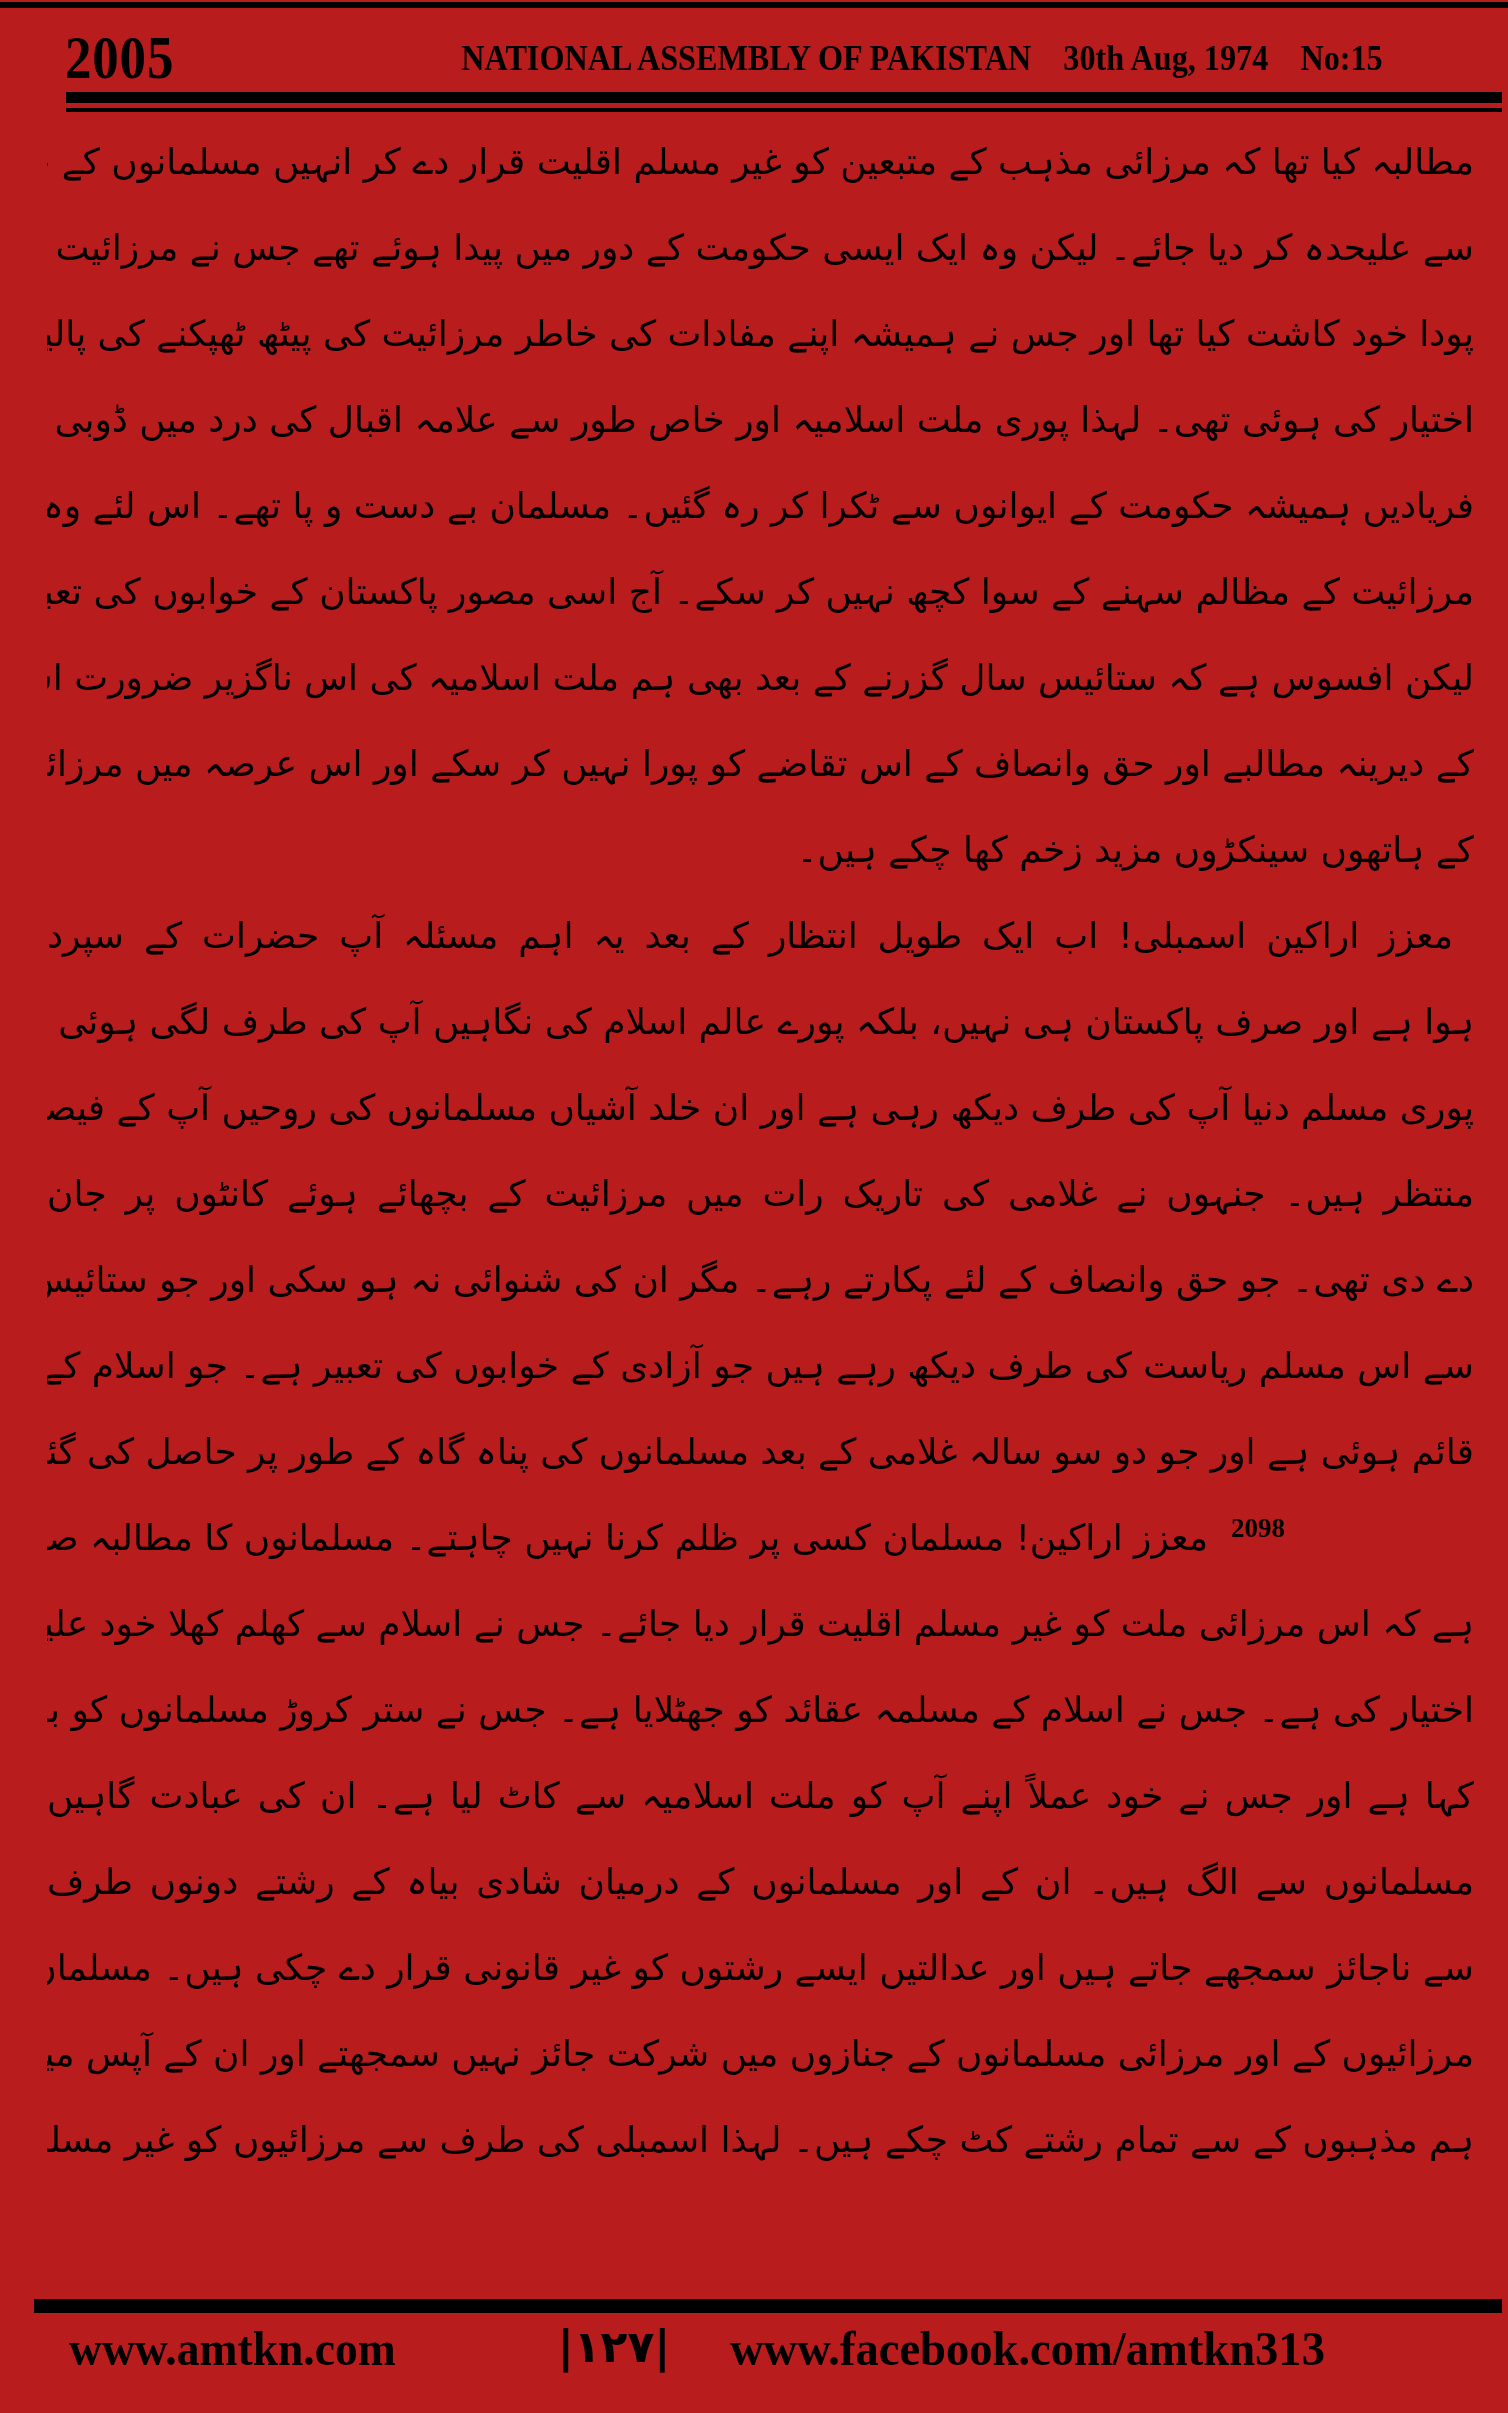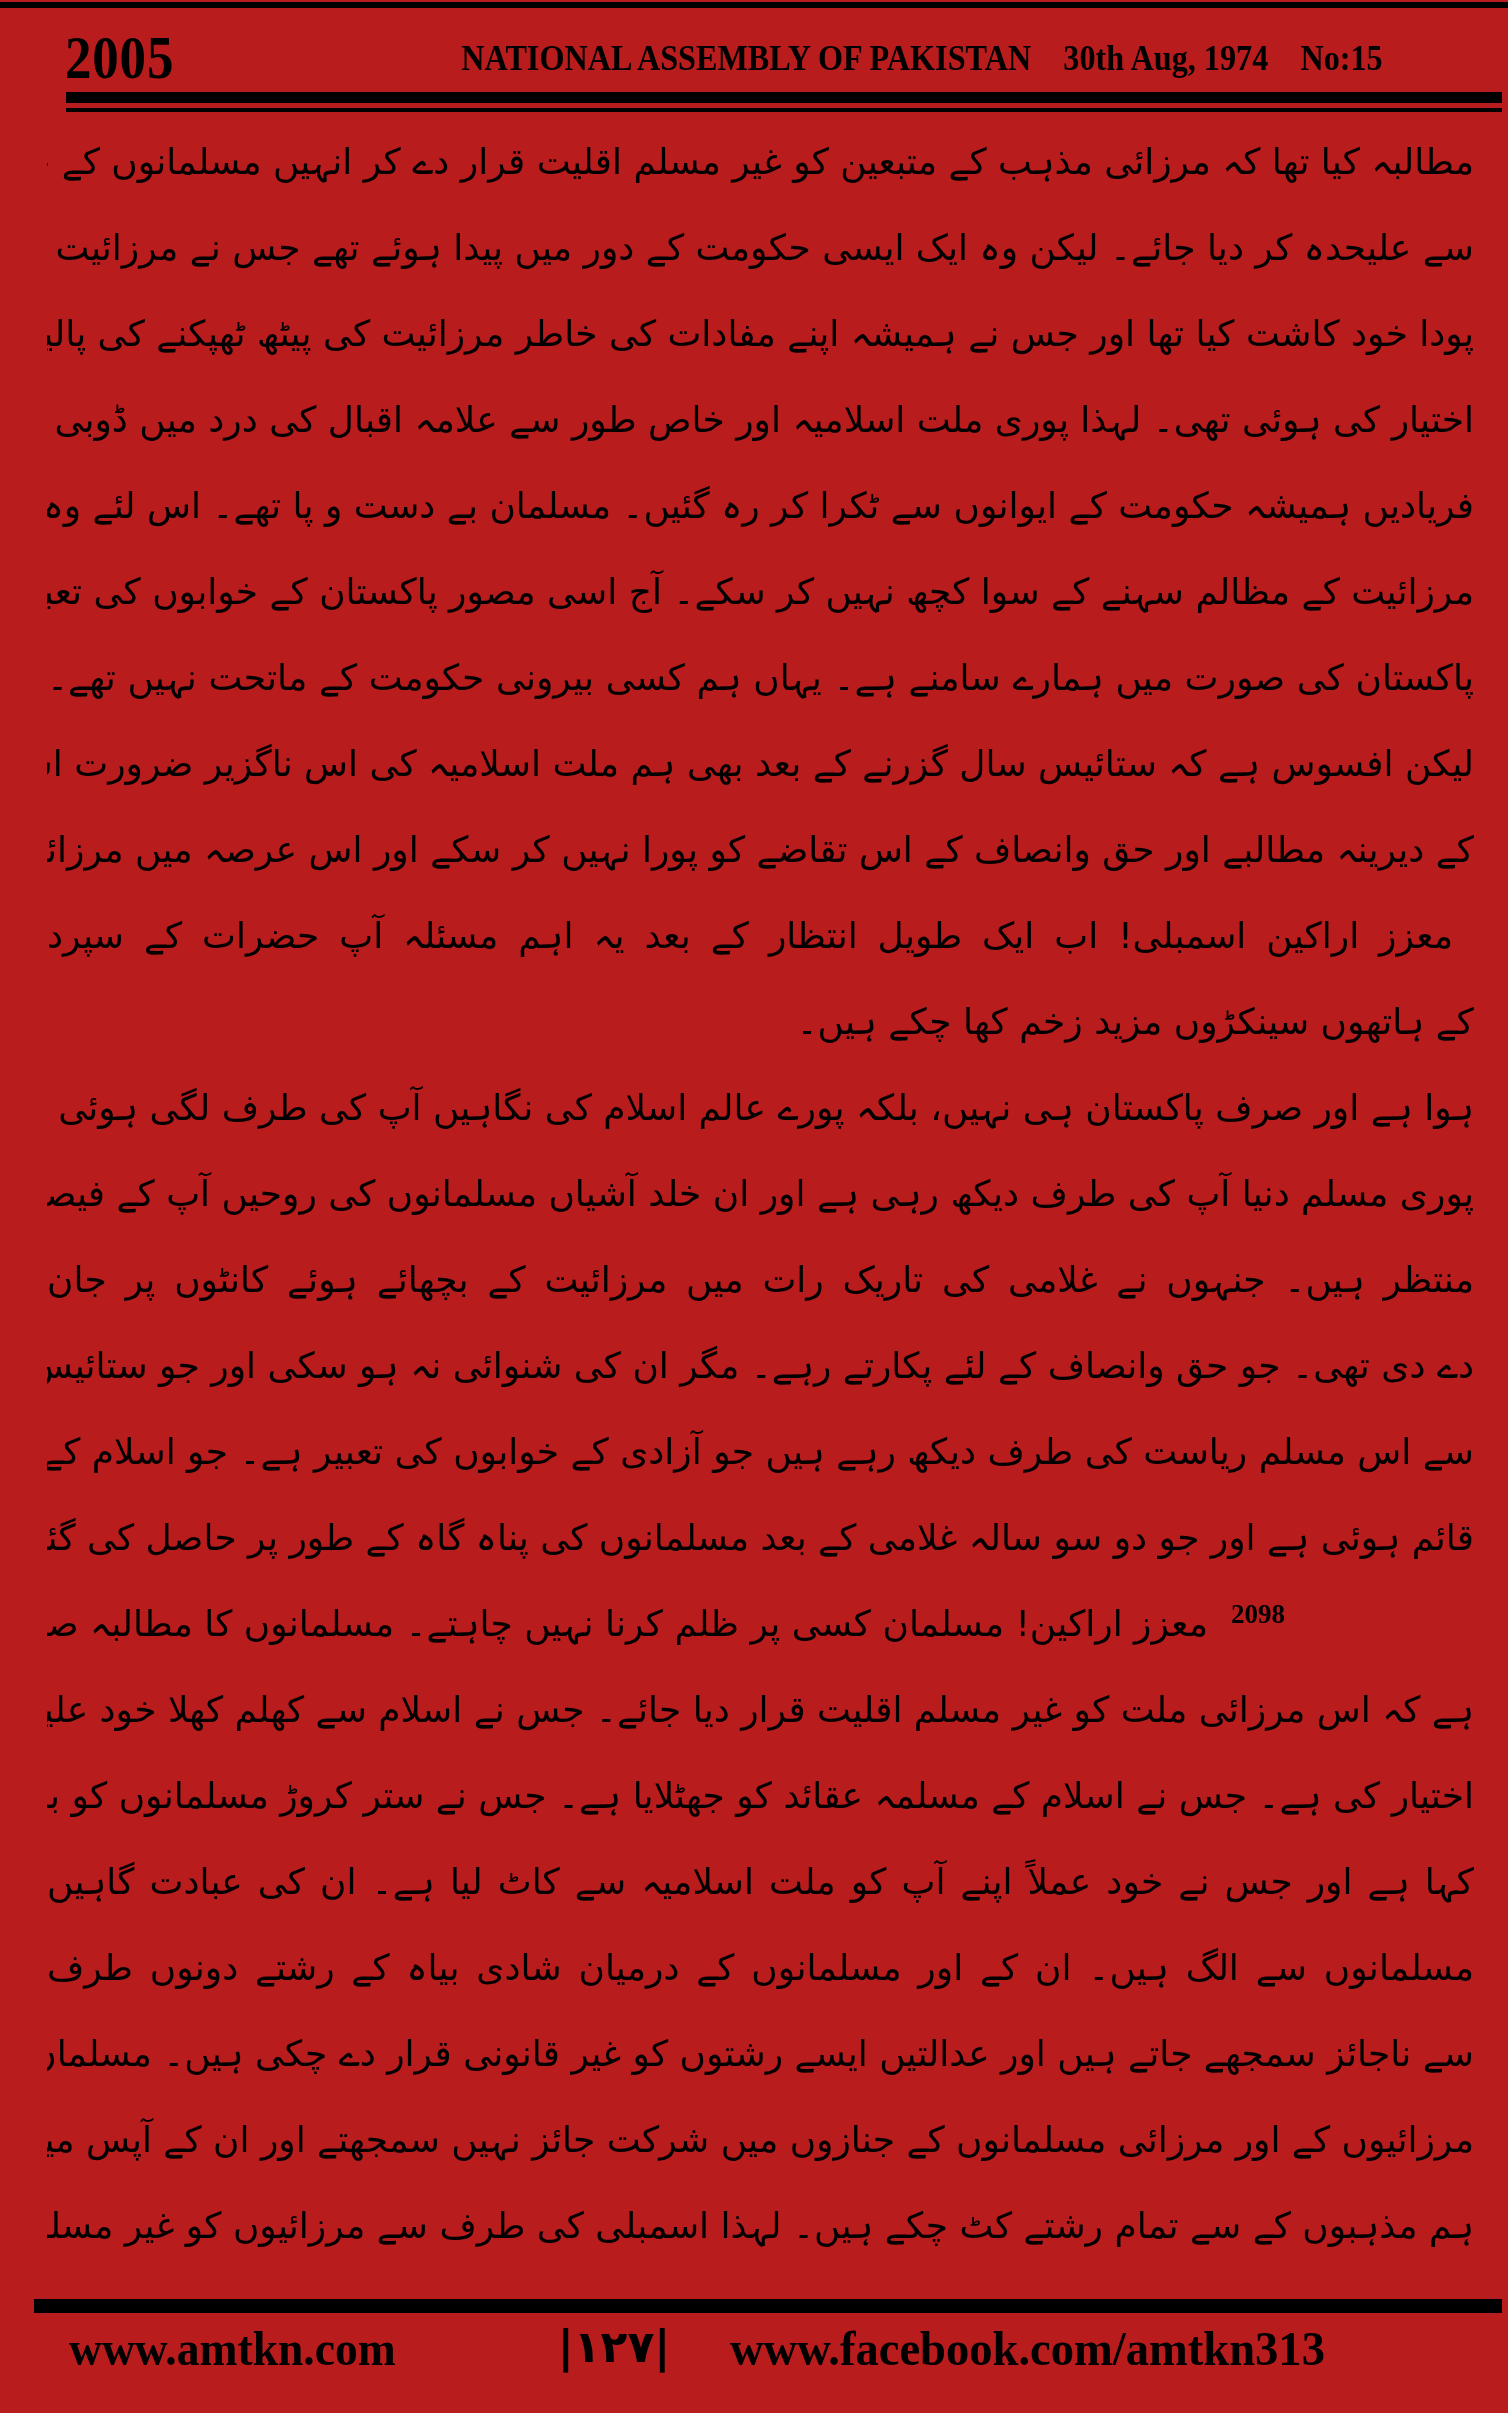--- a/index.html
+++ b/index.html
@@ -92,25 +92,24 @@
   <div class="rule-thick"></div>
   <div class="rule-thin"></div>
 
   <div class="body-text" lang="ur" dir="rtl">
     <div class="line">مطالبہ کیا تھا کہ مرزائی مذہب کے متبعین کو غیر مسلم اقلیت قرار دے کر انہیں مسلمانوں کے جسد ملی</div>
     <div class="line">سے علیحدہ کر دیا جائے۔ لیکن وہ ایک ایسی حکومت کے دور میں پیدا ہوئے تھے جس نے مرزائیت کا</div>
     <div class="line">پودا خود کاشت کیا تھا اور جس نے ہمیشہ اپنے مفادات کی خاطر مرزائیت کی پیٹھ ٹھپکنے کی پالیسی</div>
     <div class="line">اختیار کی ہوئی تھی۔ لہذا پوری ملت اسلامیہ اور خاص طور سے علامہ اقبال کی درد میں ڈوبی ہوئی</div>
     <div class="line">فریادیں ہمیشہ حکومت کے ایوانوں سے ٹکرا کر رہ گئیں۔ مسلمان بے دست و پا تھے۔ اس لئے وہ</div>
     <div class="line">مرزائیت کے مظالم سہنے کے سوا کچھ نہیں کر سکے۔ آج اسی مصور پاکستان کے خوابوں کی تعبیر</div>
-    <div class="line">پاکستان کی صورت میں ہمارے سامنے ہے۔ یہاں ہم کسی بیرونی حکومت کے ماتحت نہیں تھے۔</div>
     <div class="line">لیکن افسوس ہے کہ ستائیس سال گزرنے کے بعد بھی ہم ملت اسلامیہ کی اس ناگزیر ضرورت اس</div>
     <div class="line">کے دیرینہ مطالبے اور حق وانصاف کے اس تقاضے کو پورا نہیں کر سکے اور اس عرصہ میں مرزائیت</div>
+    <div class="line para-end">کے ہاتھوں سینکڑوں مزید زخم کھا چکے ہیں۔</div>
     <div class="line indent-sm">معزز اراکین اسمبلی! اب ایک طویل انتظار کے بعد یہ اہم مسئلہ آپ حضرات کے سپرد</div>
-    <div class="line para-end">کے ہاتھوں سینکڑوں مزید زخم کھا چکے ہیں۔</div>
     <div class="line">ہوا ہے اور صرف پاکستان ہی نہیں، بلکہ پورے عالم اسلام کی نگاہیں آپ کی طرف لگی ہوئی ہیں۔</div>
     <div class="line">پوری مسلم دنیا آپ کی طرف دیکھ رہی ہے اور ان خلد آشیاں مسلمانوں کی روحیں آپ کے فیصلے کی</div>
     <div class="line">منتظر ہیں۔ جنہوں نے غلامی کی تاریک رات میں مرزائیت کے بچھائے ہوئے کانٹوں پر جان</div>
     <div class="line">دے دی تھی۔ جو حق وانصاف کے لئے پکارتے رہے۔ مگر ان کی شنوائی نہ ہو سکی اور جو ستائیس سال</div>
     <div class="line">سے اس مسلم ریاست کی طرف دیکھ رہے ہیں جو آزادی کے خوابوں کی تعبیر ہے۔ جو اسلام کے نام پر</div>
     <div class="line">قائم ہوئی ہے اور جو دو سو سالہ غلامی کے بعد مسلمانوں کی پناہ گاہ کے طور پر حاصل کی گئی ہے۔</div>
     <div class="line indent-lg">
       <sup class="col-marker">2098</sup><span>معزز اراکین! مسلمان کسی پر ظلم کرنا نہیں چاہتے۔ مسلمانوں کا مطالبہ صرف یہ</span>
     </div>
     <div class="line">ہے کہ اس مرزائی ملت کو غیر مسلم اقلیت قرار دیا جائے۔ جس نے اسلام سے کھلم کھلا خود علیحدگی</div>

